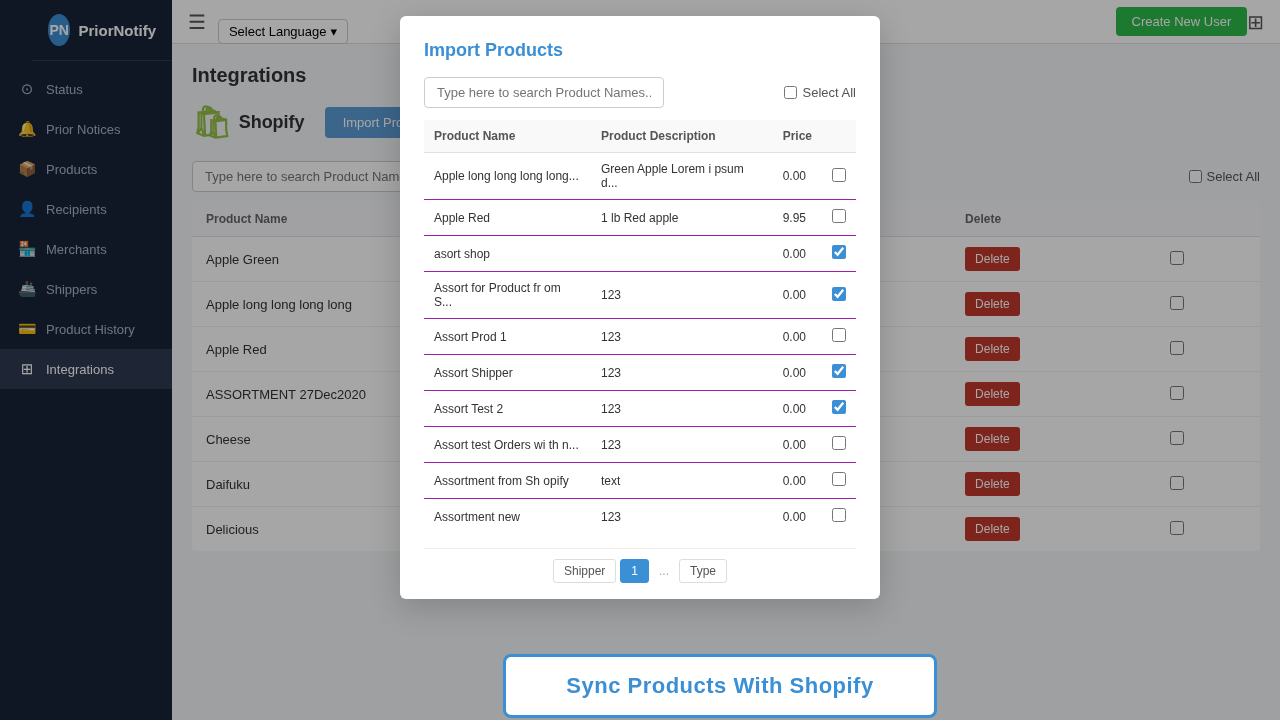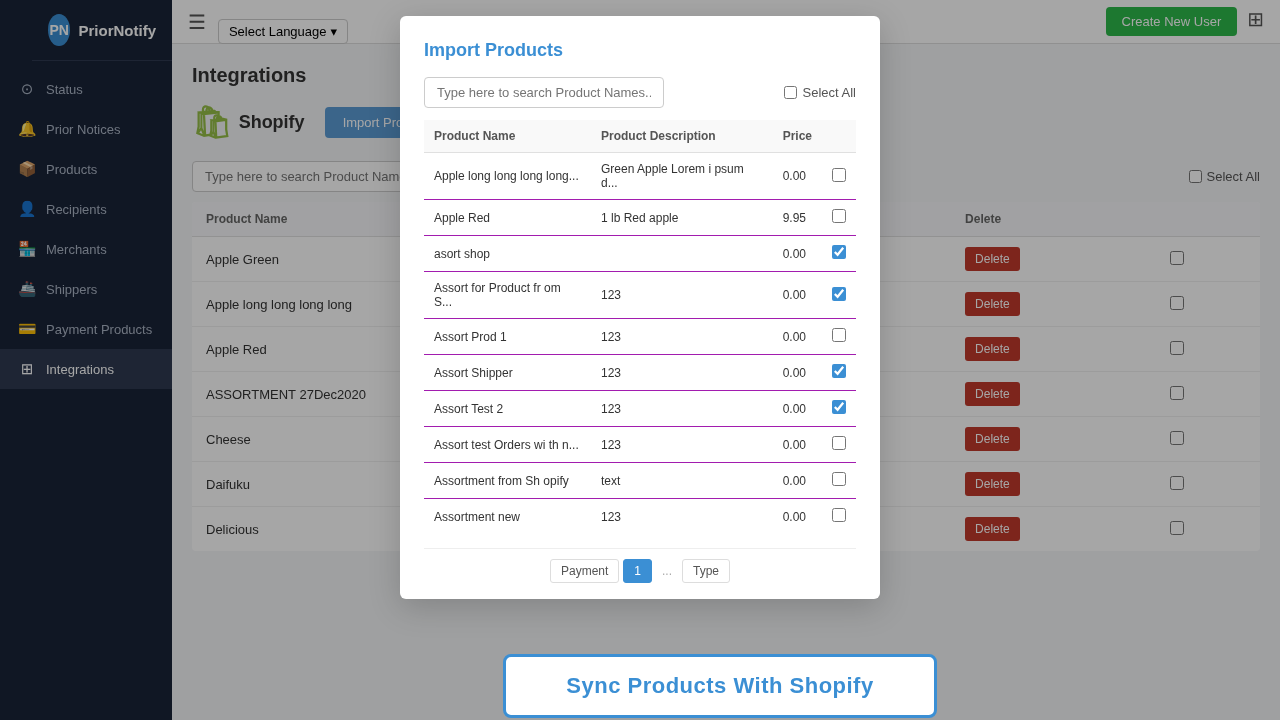--- a/index.html
+++ b/index.html
@@ -34,21 +34,21 @@
       background: #fff; border-bottom: 1px solid #ddd;
       display: flex; align-items: center; justify-content: space-between; padding: 0 16px;
       z-index: 10;
     }
     .topbar-left { display: flex; align-items: center; gap: 12px; }
     .hamburger { font-size: 20px; cursor: pointer; color: #555; }
     .language-select {
       border: 1px solid #ccc; border-radius: 4px; padding: 4px 10px;
       font-size: 13px; background: #fff; cursor: pointer; display: flex; align-items: flex-end; gap: 4px; margin-top: 19px;
     }
-    .topbar-right { display: flex; gap: 10px; }
+    .topbar-right { display: flex; align-items: center; }
     .create-user-btn {
       background: #2db84b; color: #fff; border: none; border-radius: 4px;
       padding: 7px 16px; font-size: 13px; cursor: pointer; font-weight: 500;
     }
     .grid-icon { font-size: 20px; color: #555; cursor: pointer; }
 
     
     .main {
       position: fixed; top: 44px; left: 172px; right: 0; bottom: 0;
       background: #f5f6f8; overflow-y: auto; padding: 20px;
@@ -185,21 +185,21 @@
     <div class="sidebar-item">
       <span class="icon">🏪</span>
       <span>Merchants</span>
     </div>
     <div class="sidebar-item">
       <span class="icon">🚢</span>
       <span>Shippers</span>
     </div>
     <div class="sidebar-item">
       <span class="icon">💳</span>
-      <span>Payment Products</span>
+      <span>Product History</span>
     </div>
     <div class="sidebar-item active">
       <span class="icon">⊞</span>
       <span>Integrations</span>
     </div>
   </nav>
 </div>
 
 <div class="topbar">
   <div class="topbar-left">
@@ -433,21 +433,21 @@
       <td>123</td>
       <td>0.00</td>
       <td>
         <input type="checkbox" class="modal-checkbox" style="">
       </td>
     </tr>
       </tbody>
   </table>
 
   <div class="modal-pagination">
-    <button class="page-btn">Payment</button>
+    <button class="page-btn">Shipper</button>
     <button class="page-btn active">1</button>
     <span class="page-btn-dots">...</span>
     <button class="page-btn">Type</button>
   </div>
 </div>
 
 <div class="sync-btn-container">
   <button class="sync-btn">Sync Products With Shopify</button>
 </div>
 

